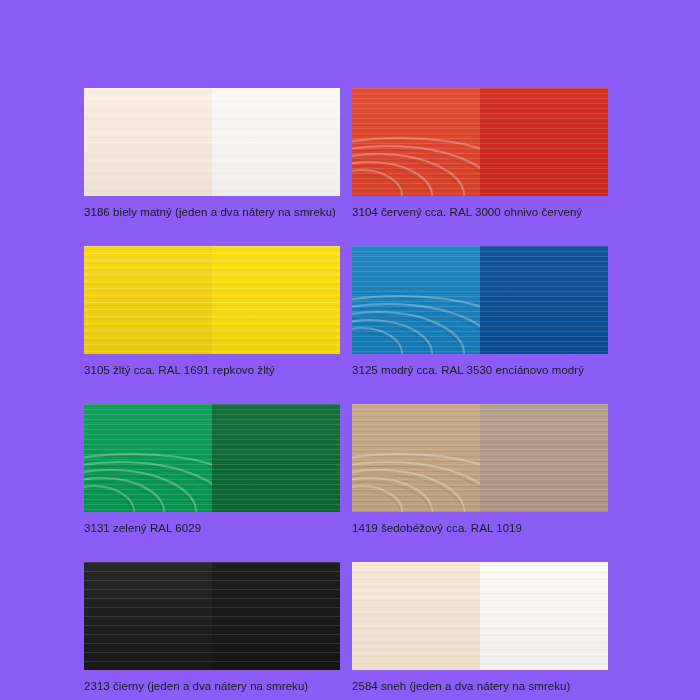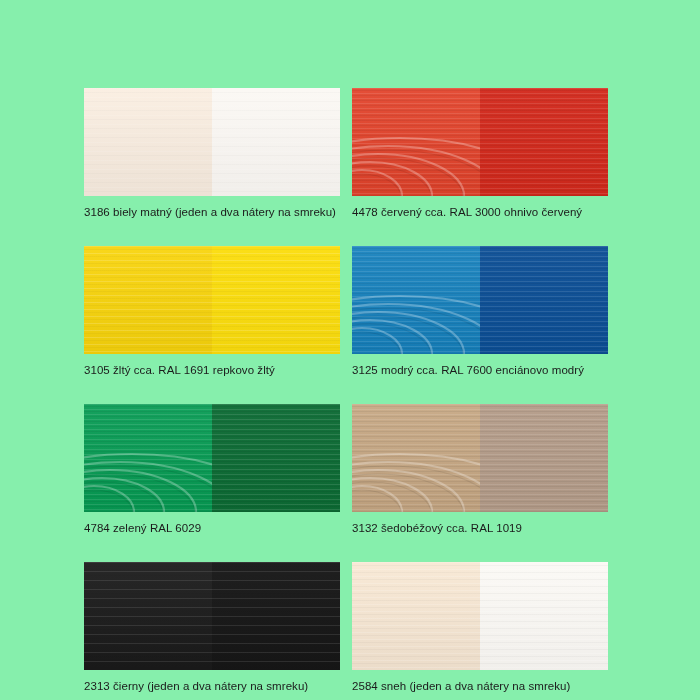--- a/index.html
+++ b/index.html
@@ -12,21 +12,21 @@
     height: 700px;
     font-family: "Liberation Sans", sans-serif;
     -webkit-font-smoothing: antialiased;
     overflow: hidden;
   }
 
   .chart-sheet {
     position: relative;
     width: 700px;
     height: 700px;
-    background: #86efac;
+    background: #8b5cf6;
     box-sizing: border-box;
   }
 
   .swatch-grid {
     position: absolute;
     left: 84px;
     top: 88px;
     width: 534px;
     display: grid;
     grid-template-columns: 256px 256px;
@@ -166,21 +166,21 @@
     <ellipse cx="70" cy="90" rx="112" ry="50"></ellipse>
   </g>
 </svg>
             </div>
       </div>
       <div class="swatch-half right" style="background: rgb(210, 41, 28);">
         <div class="tonal-shade" style="background: linear-gradient(rgba(255, 255, 255, 0.04), rgba(0, 0, 0, 0.04));"></div>
         <div class="grain-lines"></div>
       </div>
     </div>
-    <div class="swatch-label">4478 červený cca. RAL 3000 ohnivo červený</div>
+    <div class="swatch-label">3104 červený cca. RAL 3000 ohnivo červený</div>
   </div>
       <div class="swatch-cell">
     <div class="swatch-visual">
       <div class="swatch-half left" style="background: rgb(248, 212, 12);">
         <div class="tonal-shade" style="background: linear-gradient(rgba(255, 255, 255, 0.06), rgba(0, 0, 0, 0.05));"></div>
         <div class="grain-lines soft"></div>
 
       </div>
       <div class="swatch-half right" style="background: rgb(251, 221, 13);">
         <div class="tonal-shade" style="background: linear-gradient(rgba(255, 255, 255, 0.04), rgba(0, 0, 0, 0.04));"></div>
@@ -210,21 +210,21 @@
     <ellipse cx="70" cy="90" rx="112" ry="50"></ellipse>
   </g>
 </svg>
             </div>
       </div>
       <div class="swatch-half right" style="background: rgb(12, 79, 150);">
         <div class="tonal-shade" style="background: linear-gradient(rgba(255, 255, 255, 0.04), rgba(0, 0, 0, 0.04));"></div>
         <div class="grain-lines"></div>
       </div>
     </div>
-    <div class="swatch-label">3125 modrý cca. RAL 7600 enciánovo modrý</div>
+    <div class="swatch-label">3125 modrý cca. RAL 3530 enciánovo modrý</div>
   </div>
       <div class="swatch-cell">
     <div class="swatch-visual">
       <div class="swatch-half left" style="background: rgb(6, 155, 83);">
         <div class="tonal-shade" style="background: linear-gradient(rgba(255, 255, 255, 0.06), rgba(0, 0, 0, 0.05));"></div>
         <div class="grain-lines"></div>
         <div class="grain-rings">
 <svg viewBox="0 0 210 132" preserveAspectRatio="none" aria-hidden="true">
   <g fill="none" stroke="rgba(255,255,255,0.50)" stroke-width="2.2">
     <ellipse cx="44" cy="86" rx="40" ry="26"></ellipse>
@@ -240,21 +240,21 @@
     <ellipse cx="70" cy="90" rx="112" ry="50"></ellipse>
   </g>
 </svg>
             </div>
       </div>
       <div class="swatch-half right" style="background: rgb(12, 107, 52);">
         <div class="tonal-shade" style="background: linear-gradient(rgba(255, 255, 255, 0.04), rgba(0, 0, 0, 0.04));"></div>
         <div class="grain-lines"></div>
       </div>
     </div>
-    <div class="swatch-label">4784 zelený RAL 6029</div>
+    <div class="swatch-label">3131 zelený RAL 6029</div>
   </div>
       <div class="swatch-cell">
     <div class="swatch-visual">
       <div class="swatch-half left" style="background: rgb(198, 167, 131);">
         <div class="tonal-shade" style="background: linear-gradient(rgba(255, 255, 255, 0.06), rgba(0, 0, 0, 0.05));"></div>
         <div class="grain-lines"></div>
         <div class="grain-rings">
 <svg viewBox="0 0 210 132" preserveAspectRatio="none" aria-hidden="true">
   <g fill="none" stroke="rgba(255,255,255,0.50)" stroke-width="2.2">
     <ellipse cx="44" cy="86" rx="40" ry="26"></ellipse>
@@ -270,21 +270,21 @@
     <ellipse cx="70" cy="90" rx="112" ry="50"></ellipse>
   </g>
 </svg>
             </div>
       </div>
       <div class="swatch-half right" style="background: rgb(180, 156, 137);">
         <div class="tonal-shade" style="background: linear-gradient(rgba(255, 255, 255, 0.04), rgba(0, 0, 0, 0.04));"></div>
         <div class="grain-lines"></div>
       </div>
     </div>
-    <div class="swatch-label">3132 šedobéžový cca. RAL 1019</div>
+    <div class="swatch-label">1419 šedobéžový cca. RAL 1019</div>
   </div>
       <div class="swatch-cell">
     <div class="swatch-visual">
       <div class="swatch-half left" style="background: rgb(26, 26, 26);">
         <div class="tonal-shade" style="background: linear-gradient(rgba(255, 255, 255, 0.06), rgba(0, 0, 0, 0.05));"></div>
         <div class="grain-lines faint"></div>
 
       </div>
       <div class="swatch-half right" style="background: rgb(22, 22, 22);">
         <div class="tonal-shade" style="background: linear-gradient(rgba(255, 255, 255, 0.04), rgba(0, 0, 0, 0.04));"></div>

